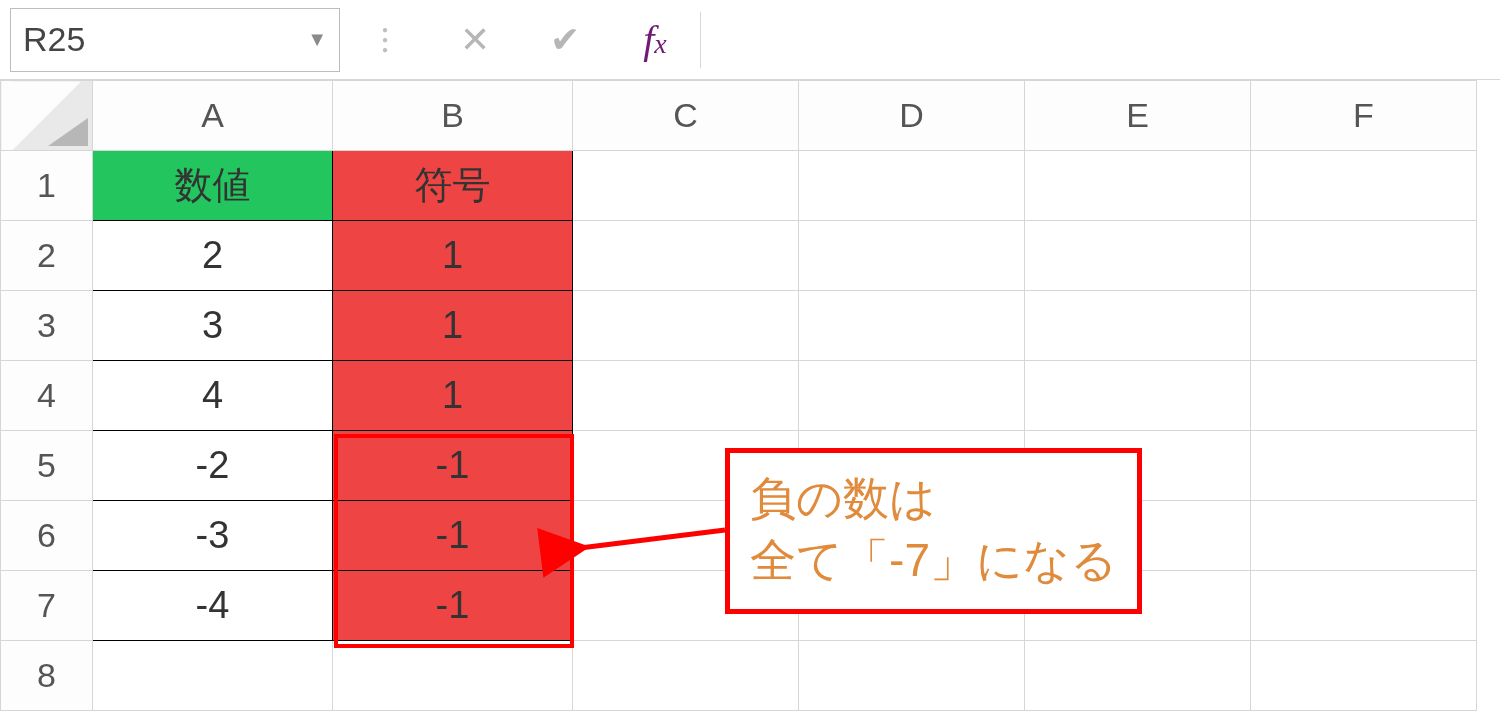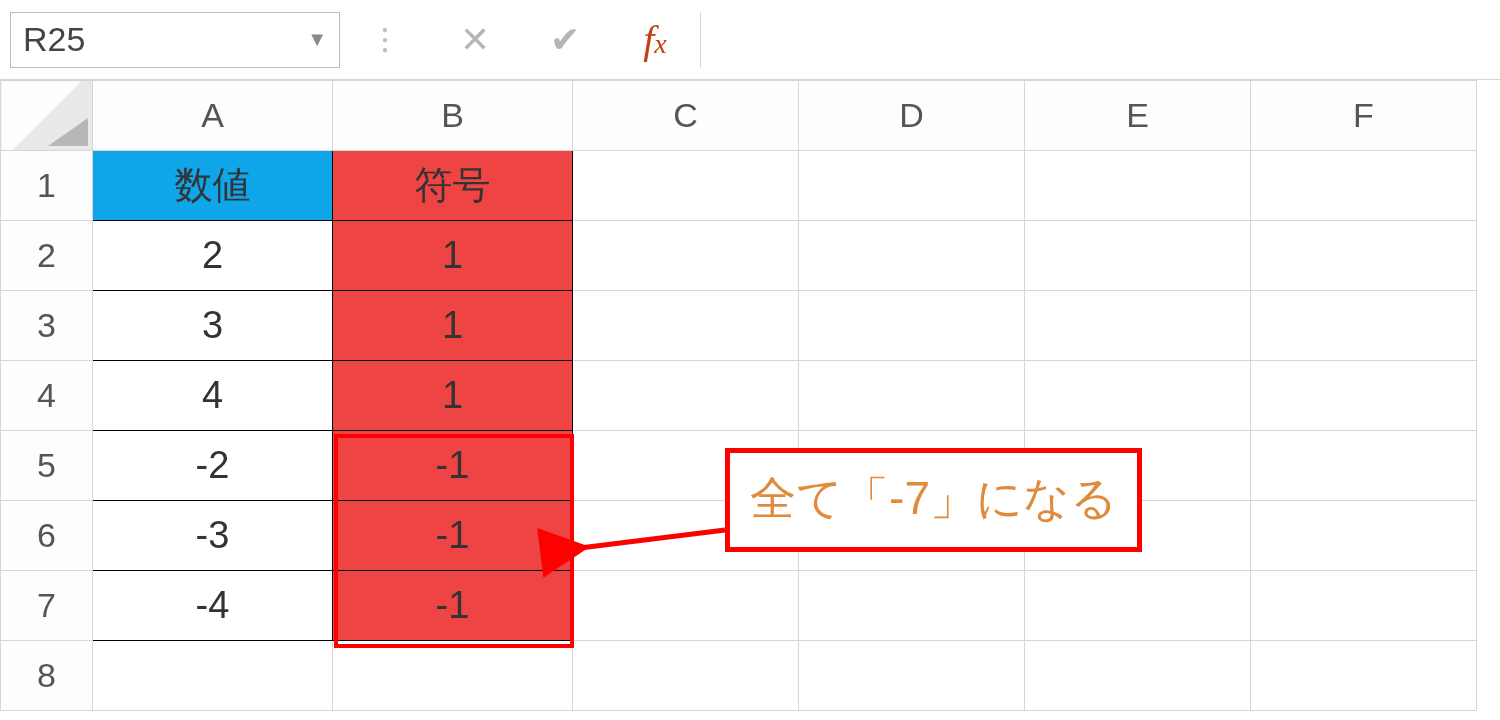--- a/index.html
+++ b/index.html
@@ -14,21 +14,21 @@
   .formula-bar {
     display: flex;
     align-items: center;
     height: 80px;
     border-bottom: 1px solid #d6d6d6;
     padding-left: 10px;
     gap: 0;
   }
   .name-box {
     width: 330px;
-    height: 56px;
+    height: 64px;
     border: 1px solid #bdbdbd;
     display: flex;
     align-items: center;
     padding: 0 12px;
     font-size: 34px;
     color: #444;
     font-family: Verdana, Arial, sans-serif;
     justify-content: space-between;
   }
   .name-box .dd {
@@ -38,21 +38,21 @@
   .fb-btn {
     width: 90px;
     height: 56px;
     display: flex;
     align-items: center;
     justify-content: center;
     color: #b6b6b6;
     font-size: 36px;
   }
   .dots { color:#bfbfbf; font-size:10px; line-height:10px; text-align:center; }
-  .fx { font-style: italic; font-family: "Times New Roman", serif; font-size: 40px; color: #c2410c; }
+  .fx { font-style: italic; font-family: "Times New Roman", serif; font-size: 40px; color: #701a75; }
   .formula-input {
     flex: 1;
     height: 56px;
     border-left: 1px solid #d6d6d6;
     padding-left: 12px;
     font-size: 30px;
     color: #444;
   }
 
   .sheet {
@@ -101,21 +101,21 @@
     font-size: 34px;
     text-align: center;
   }
   .cA { width: 240px; }
   .cB { width: 240px; }
   .cCF { width: 226px; }
 
   .data-cell { font-family: "Meiryo","Yu Gothic",sans-serif; }
   .data-border { border: 1px solid #000 !important; }
 
-  .bg-green  { background: #0ea5e9; }
+  .bg-green  { background: #22c55e; }
   .bg-orange { background: #ef4444; }
 
   
   .overlay {
     position: absolute;
     border: 4px solid #ff0000;
     pointer-events: none;
   }
   .callout-box {
     position: absolute;
@@ -235,20 +235,21 @@
           <td></td>
           <td></td>
     </tr>
   </tbody>
     </table>
 
   <div class="overlay" style="left:334px; top:354px; width:240px; height:214px;"></div>
 </div>
 
 <div class="callout-box" style="left:725px; top:448px;">
+  <div>負の数は</div>
   <div>全て「-7」になる</div>
 </div>
 
 <svg class="arrow" style="left:560px; top:500px; width:200px; height:80px;">
   <defs>
     <marker id="ahead" markerWidth="12" markerHeight="12" refX="2" refY="5" orient="auto">
       <path d="M10,0 L0,5 L10,10 Z" fill="#ff0000"></path>
     </marker>
   </defs>
   <line x1="165" y1="30" x2="20" y2="48" stroke="#ff0000" stroke-width="5" marker-end="url(#ahead)"></line>

